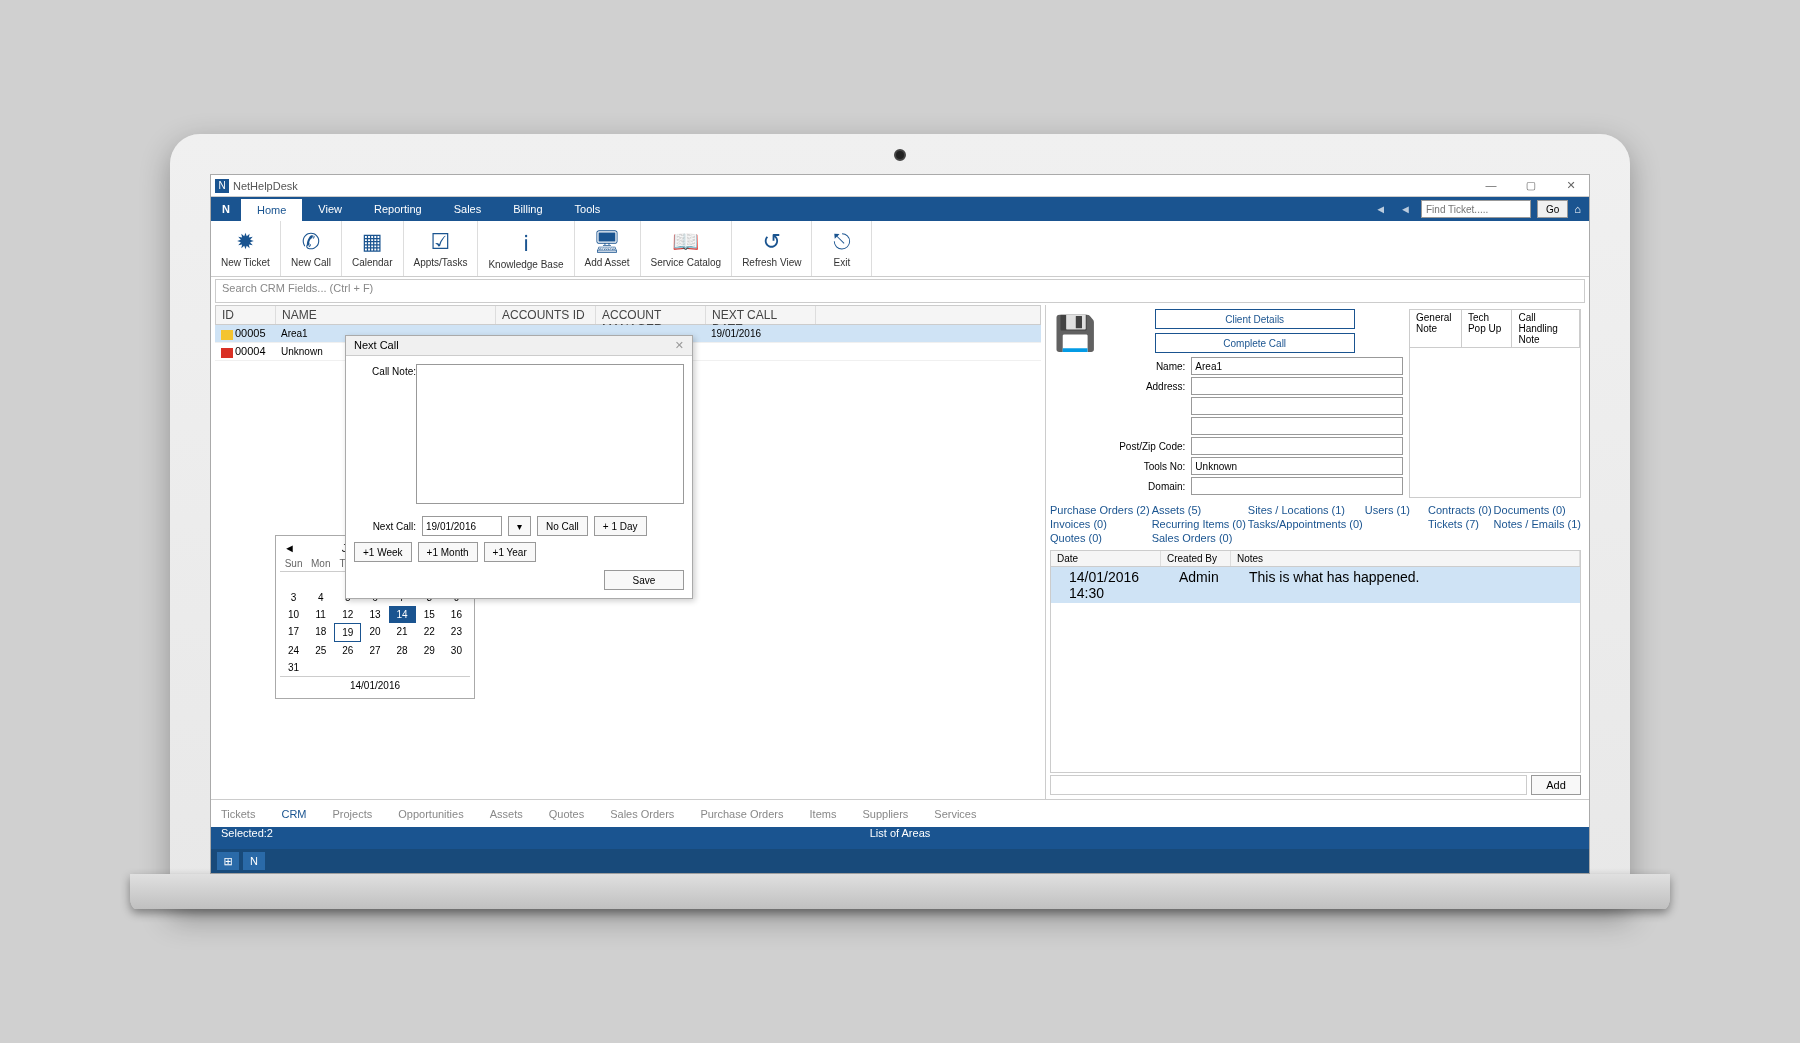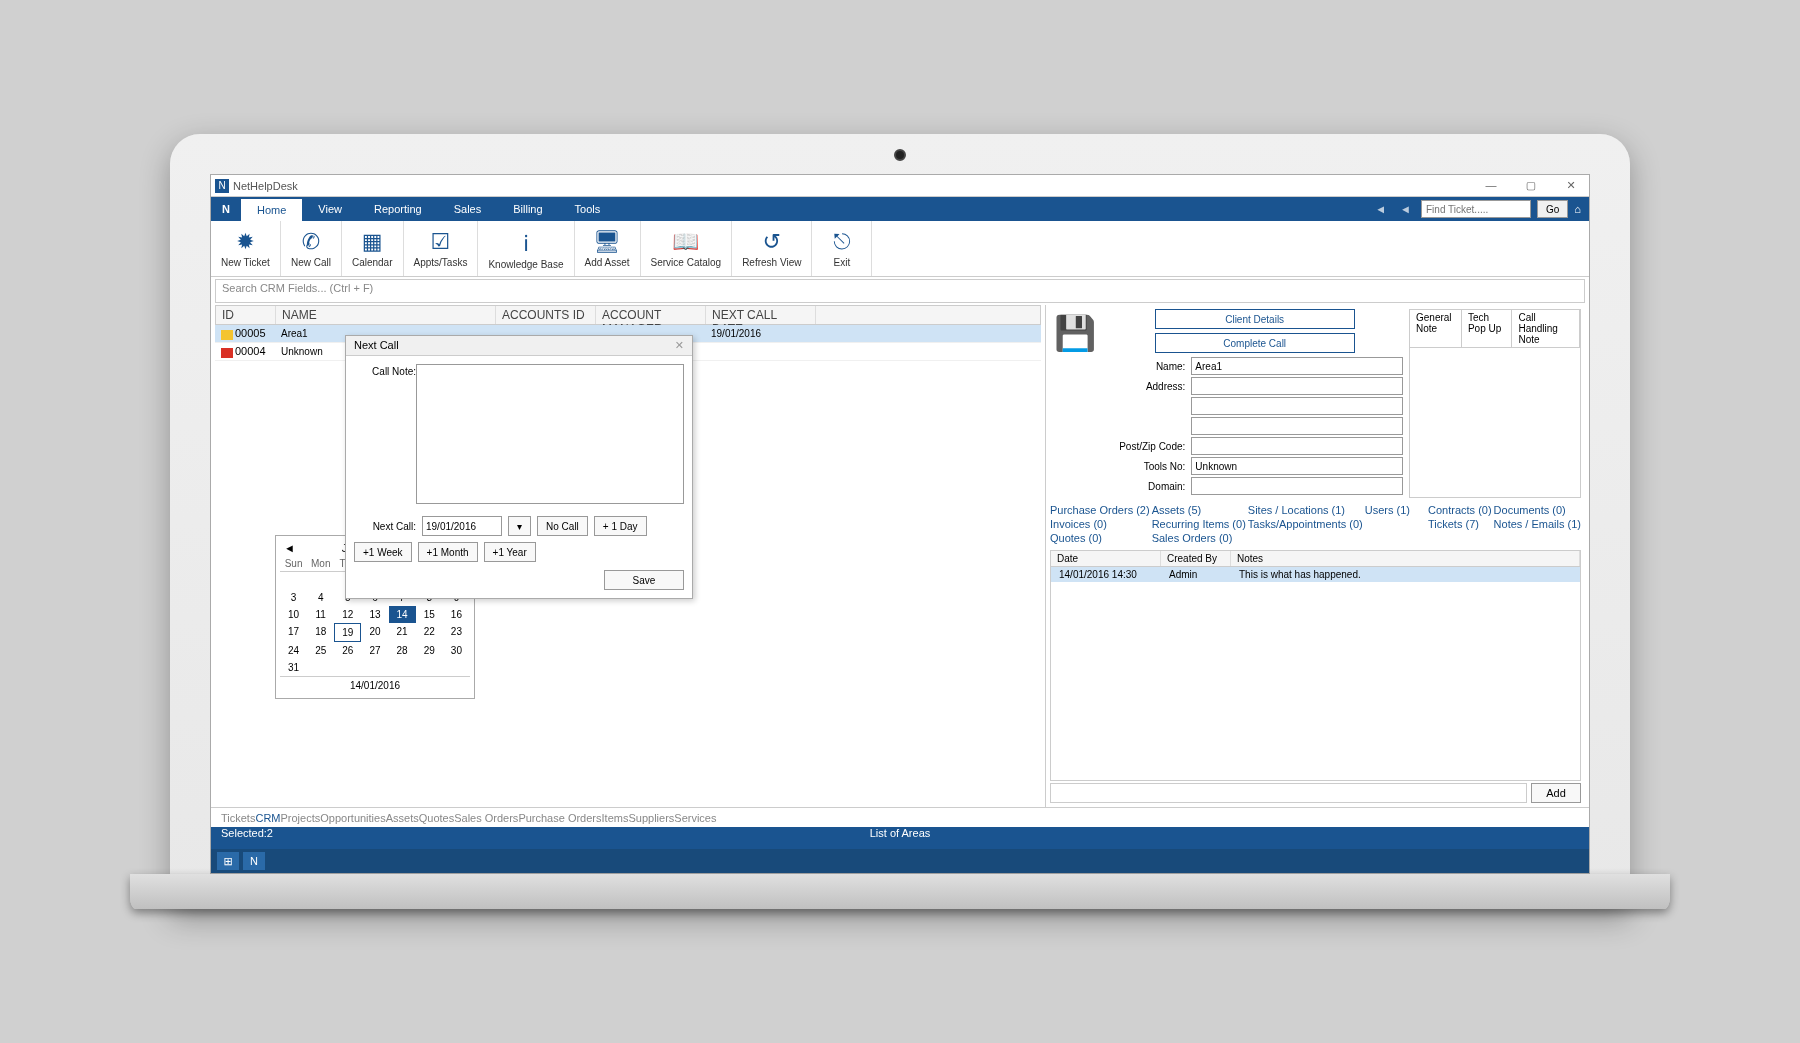--- a/index.html
+++ b/index.html
@@ -68,25 +68,25 @@
 .note-tabs div{padding:2px 6px;border-right:1px solid #ccc;font-size:10px;cursor:pointer}
 .note-tabs div.active{background:#fff}
 .note-body{border:1px solid #ccc;border-top:none;height:150px}
 .link-grid{display:grid;grid-template-columns:repeat(6,1fr);gap:2px;margin:6px 0;font-size:10px}
 .link-grid div{color:#1a5490;cursor:pointer;white-space:nowrap}
 .notes-table{flex:1;border:1px solid #ccc;display:flex;flex-direction:column;min-height:180px}
 .nt-head{display:flex;background:#f5f5f5;border-bottom:1px solid #ccc}
 .nt-head div{padding:2px 6px;font-size:10px;border-right:1px solid #ddd}
 .nt-date{width:110px}.nt-cb{width:70px}.nt-notes{flex:1}
 .nt-row{display:flex;background:#cfe3f5}
-.nt-row div{padding:2px 8px;font-size:10px}
+.nt-row div{padding:2px 18px;font-size:14px}
 .notes-foot{display:flex;margin-top:2px}
 .notes-foot input{flex:1;height:20px;border:1px solid #ccc;margin-right:4px}
 .notes-foot button{width:50px;border:1px solid #999;background:#f8f8f8}
-.bottom-tabs{height:20px;border-top:1px solid #ccc;display:flex;align-items:center;padding:0 10px;color:#888}
+.bottom-tabs{height:28px;border-top:1px solid #ccc;display:flex;align-items:center;padding:0 10px;gap:26px;color:#888}
 .bottom-tabs div{cursor:pointer}
 .bottom-tabs div.active{color:#1a5490}
 .statusbar{height:22px;background:#1a5490;color:#fff;display:flex;padding:0 10px;font-size:10px}
 .statusbar .center{position:absolute;left:50%;transform:translateX(-50%)}
 .taskbar{height:24px;background:#184a7a;display:flex;align-items:center;padding:0 6px;gap:4px}
 .taskbar .tb-btn{width:22px;height:18px;background:#2a6aa8;display:flex;align-items:center;justify-content:center;color:#fff;font-size:11px}
 </style>
 </head>
 <body>
 

